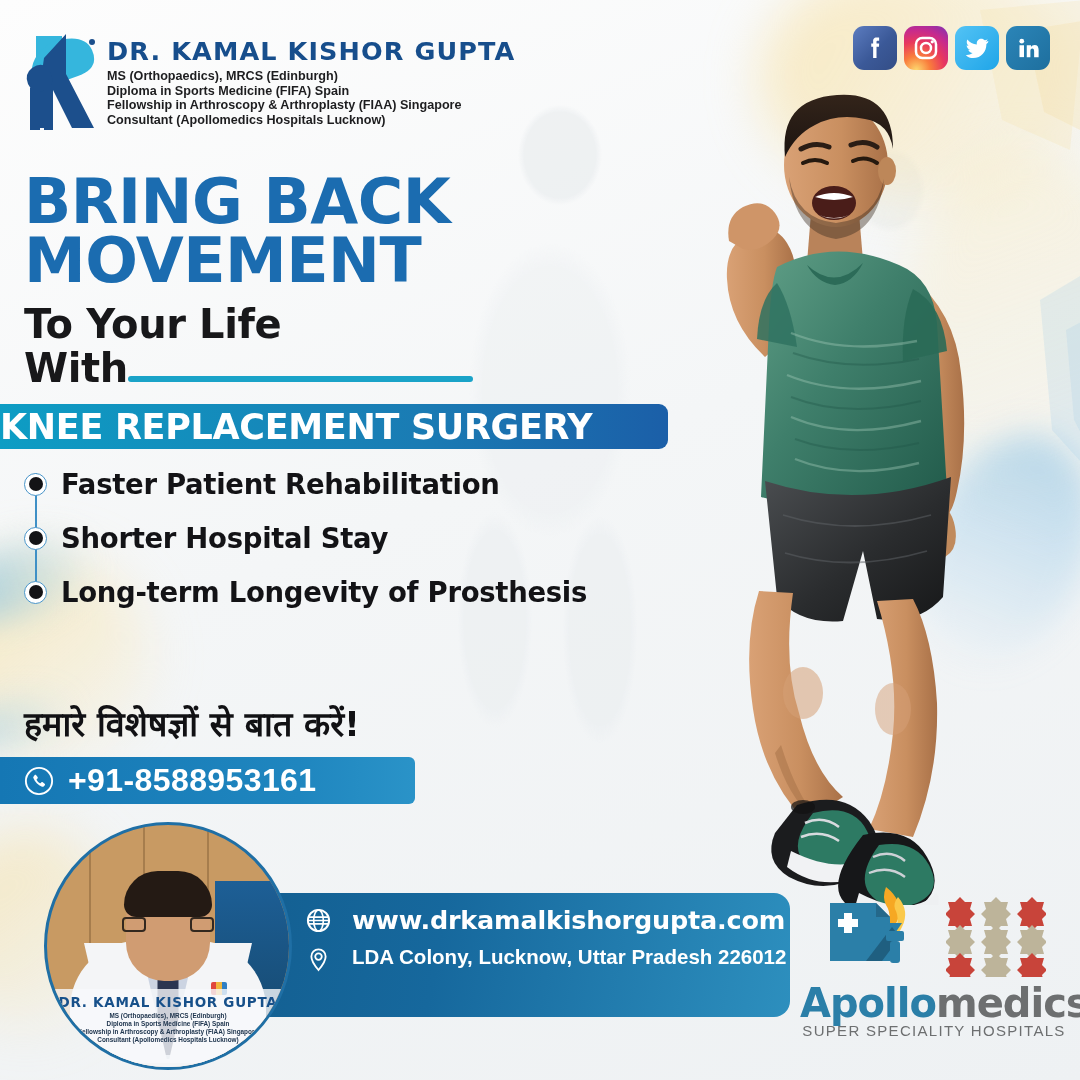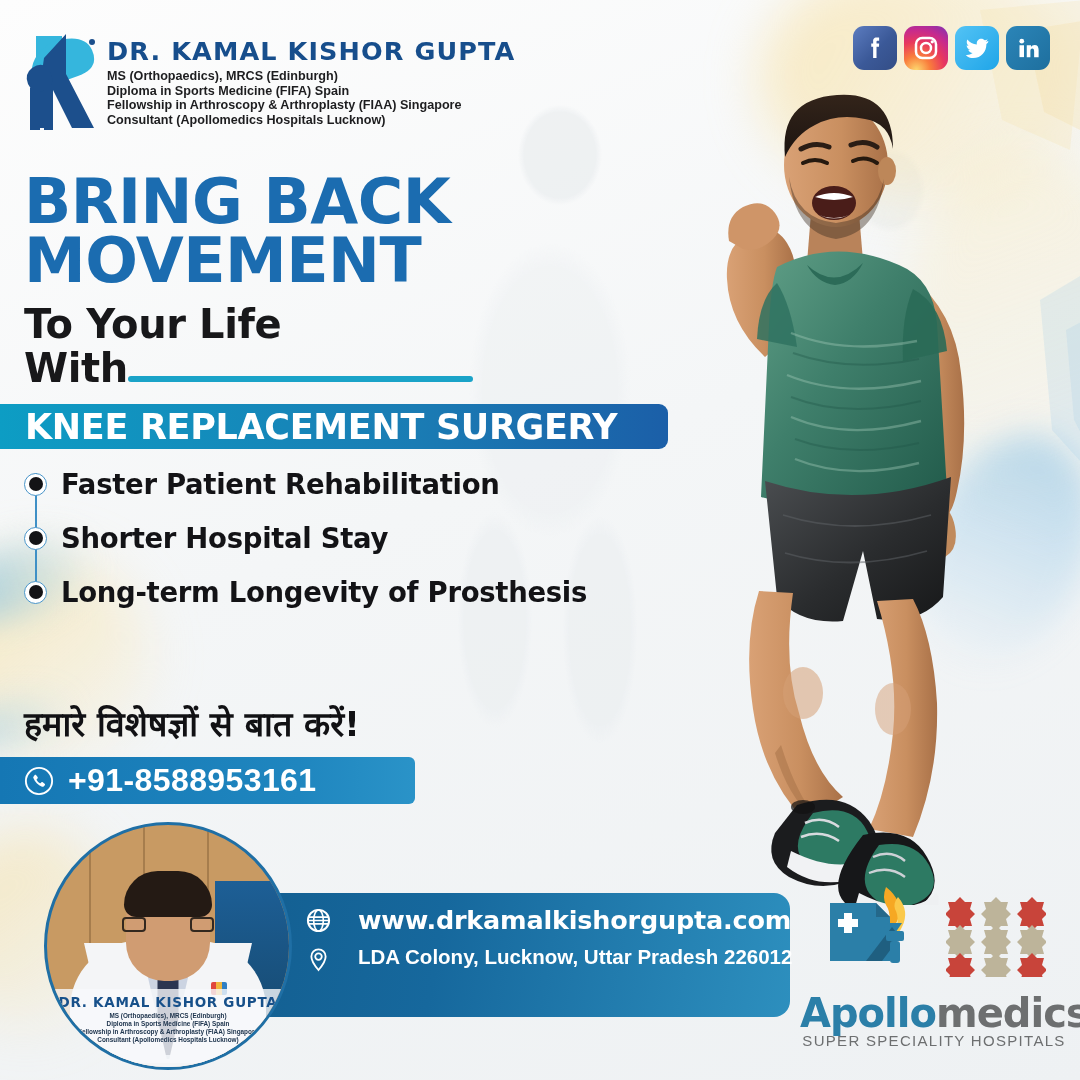--- a/index.html
+++ b/index.html
@@ -75,21 +75,21 @@
   .h-with-row { display:flex; align-items:flex-end; gap:0;text-align:right; }
   .h-with { font-family:"DejaVu Sans", sans-serif; font-weight:700;
     font-size:40px; line-height:42px; color:#18181a; letter-spacing:-.4px; }
   .h-rule { flex:1; height:6px; background:#1aa3c8; border-radius:3px; margin-bottom:7px; max-width:345px; }
 
   #banner { position:absolute; left:0; top:404px; width:668px; height:45px;
     background:linear-gradient(90deg,#0d9dc4 0%,#1a7cb4 62%,#1b5fa8 100%);
     border-top-right-radius:9px; border-bottom-right-radius:9px;
     display:flex; align-items:center; }
   .banner-txt { font-family:"DejaVu Sans", sans-serif; font-weight:700; font-size:35px;
-    color:#ffffff; letter-spacing:-.3px; padding-left:25px; white-space:nowrap; }
+    color:#ffffff; letter-spacing:-.3px; white-space:nowrap; }
 
   
   #bullets { position:absolute; left:24px; top:457px; width:620px; }
   .b-line { position:absolute; left:11px; top:16px; bottom:20px; width:2px; background:#3f90c6; }
   .b-row { position:relative; display:flex; align-items:center; height:54px; z-index:2; }
   .b-dot { width:23px; height:23px; border-radius:50%; border:1.6px solid #4a95c9;
     background:#ffffff; flex:none; position:relative; }
   .b-dot::after { content:""; position:absolute; left:50%; top:50%; transform:translate(-50%,-50%);
     width:14px; height:14px; border-radius:50%; background:#131316; }
   .b-txt { font-family:"DejaVu Sans", sans-serif; font-weight:700; font-size:27.5px;
@@ -105,21 +105,21 @@
     display:flex; align-items:center; gap:14px; padding-left:24px; }
   .phone-ic { width:30px; height:30px; flex:none; }
   .phone-num { font-family:Liberation Sans, sans-serif; font-weight:700; font-size:32px;
     color:#ffffff; letter-spacing:.4px; }
 
   
   #footer-bar { position:absolute; left:150px; top:893px; width:640px; height:124px;
     background:linear-gradient(100deg,#125b8c 0%,#16689d 45%,#2d8fbe 100%);
     border-radius:16px; }
   #footer-info { position:absolute; left:305px; top:905px; width:490px; }
-  .f-row { display:flex; align-items:flex-start; gap:26px; }
+  .f-row { display:flex; align-items:flex-start; gap:20px; }
   .f-row + .f-row { margin-top:9px; }
   .f-ic { width:27px; height:27px; flex:none; margin-top:2px; }
   .f-web { font-family:"DejaVu Sans", sans-serif; font-weight:700; font-size:25.5px;
     color:#ffffff; letter-spacing:-.2px; white-space:nowrap; }
   .f-addr { font-weight:700; font-size:20.5px; line-height:25px; color:#ffffff; }
 
   #portrait { position:absolute; left:44px; top:822px; width:248px; height:248px;
     border-radius:50%; overflow:hidden; border:3px solid #1f6fa5; background:#c89a63; }
   #portrait .pt-bg { position:absolute; inset:0;
     background:linear-gradient(100deg,#b9avg 0%,#b98d56 0%,#c79c66 18%,#ad7f4c 38%,#c49a64 58%,#9d7344 78%,#b98d56 100%); }
@@ -153,21 +153,21 @@
   .pt-name { font-family:"DejaVu Sans", sans-serif; font-weight:700; font-size:13.5px;
     color:#17508a; letter-spacing:.7px; }
   .pt-cred { font-size:6.4px; line-height:8px; font-weight:700; color:#20364f; margin-top:2px; }
 
   
   #apollo { position:absolute; left:800px; top:885px; width:268px; }
   .ap-mark { position:relative; height:92px; display:flex; align-items:flex-end; gap:8px;
     justify-content:center; }
   .ap-icon { width:116px; height:92px; }
   .ap-grid { width:100px; height:82px; }
-  .ap-word { text-align:center; margin-top:13px; }
+  .ap-word { text-align:center; margin-top:3px; }
   .ap-word span { font-family:"DejaVu Sans", sans-serif; font-weight:700; font-size:40px; letter-spacing:-1px; }
   .ap-apollo { color:#2b7fa8; } .ap-medics { color:#6d6f70; }
   .ap-tag { text-align:center; font-size:15px; letter-spacing:1.3px; color:#6d6f70;
     margin-top:-4px; font-weight:400; }
 </style>
 </head>
 <body>
 
 <div id="bg">
   <div class="bg-base"></div>

